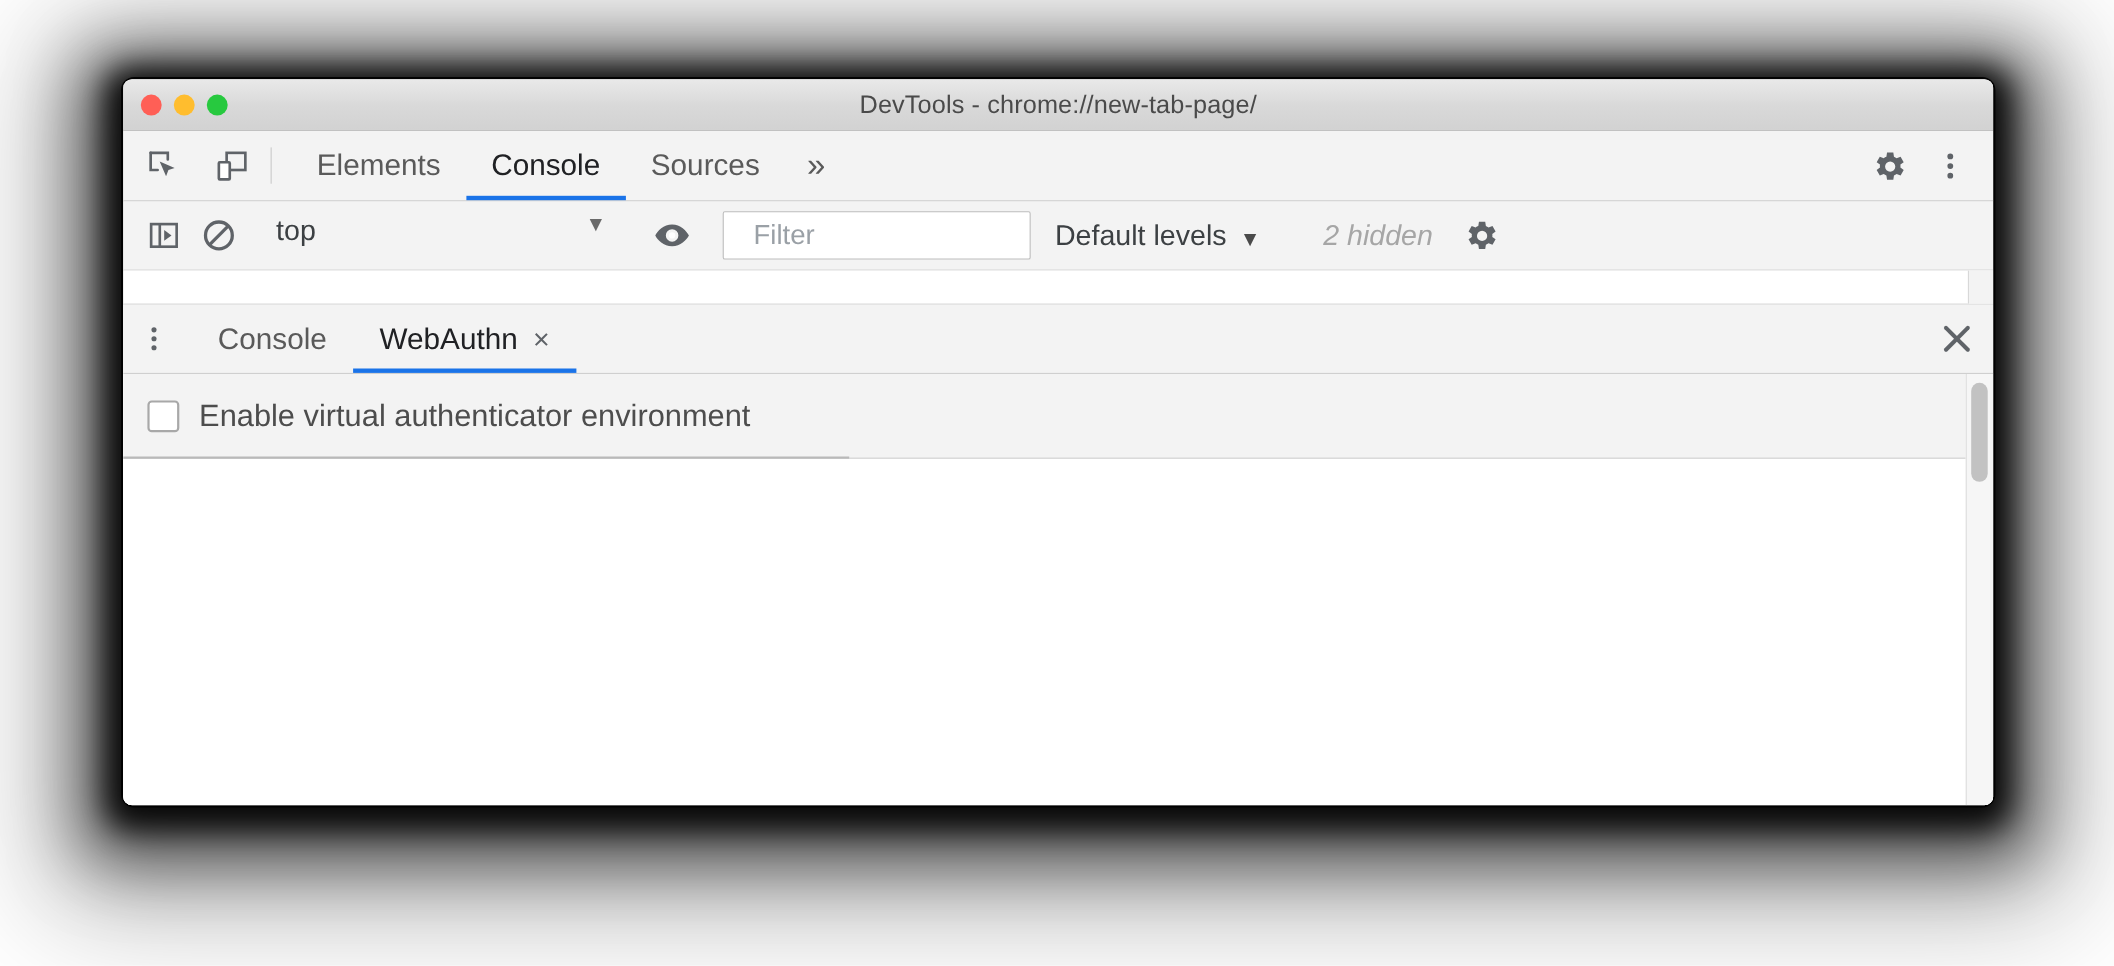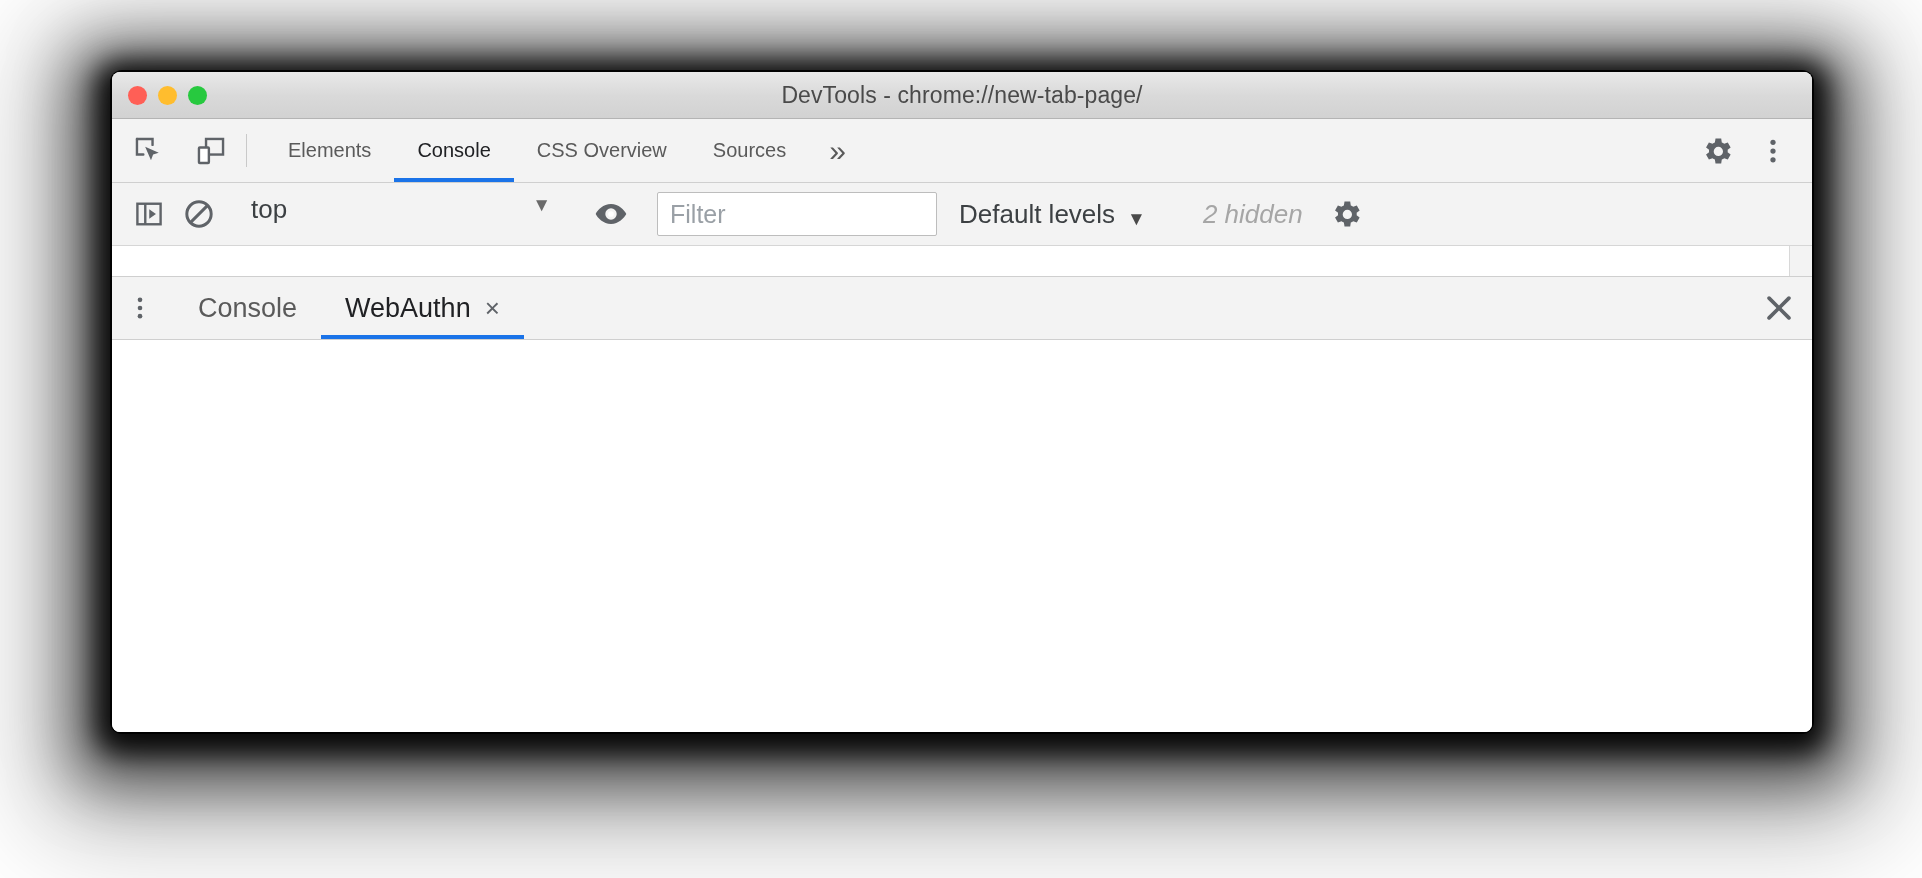--- a/index.html
+++ b/index.html
@@ -117,21 +117,21 @@
   }
   .tabs {
     display: flex;
     align-items: stretch;
     margin-left: 8px;
   }
   .tab {
     display: flex;
     align-items: center;
     padding: 0 23px;
-    font-size: 20px;
+    font-size: 27px;
     color: #5a5a5a;
     position: relative;
     white-space: nowrap;
   }
   .tab.active { color: #202124; }
   .tab.active::after {
     content: "";
     position: absolute;
     left: 0; right: 0; bottom: 0;
     height: 4px;
@@ -176,21 +176,21 @@
   }
   .filter-input {
     width: 280px;
     height: 44px;
     background: #ffffff;
     border: 1px solid #bdbdbd;
     border-radius: 2px;
     font-size: 25px;
     color: #9aa0a6;
     font-family: "Liberation Sans", sans-serif;
-    padding: 0 12px;
+    padding: 0 27px;
     box-sizing: border-box;
     outline: none;
   }
   .filter-input::placeholder { color: #9aa0a6; }
   .levels {
     display: flex;
     align-items: flex-end;
     gap: 12px;
     font-size: 26px;
     color: #3c4043;
@@ -377,23 +377,20 @@
       <div class="vsep"></div>
 
       <div class="tabs">
         <div class="tab">
           <span>Elements</span>
         </div>
         <div class="tab active">
           <span>Console</span>
         </div>
         <div class="tab">
-          <span>CSS Overview</span>
-        </div>
-        <div class="tab">
           <span>Sources</span>
         </div>
         <div class="tab more">
           <span>»</span>
         </div>
       </div>
 
       <div class="tb-right">
         <div class="vsep" style="margin:15px 12px;"></div>
         <div class="icon-btn">
@@ -504,16 +501,31 @@
         <div class="drawer-close">
           <span>
             <svg width="34" height="34" viewBox="0 0 24 24">
               <line x1="5" y1="5" x2="19" y2="19" stroke="#5f6368" stroke-width="2.6" stroke-linecap="round"></line>
               <line x1="19" y1="5" x2="5" y2="19" stroke="#5f6368" stroke-width="2.6" stroke-linecap="round"></line>
             </svg>
           </span>
         </div>
       </div>
 
+      <div class="webauthn-pane">
+        <div class="wa-content">
+          <div class="wa-toolbar">
+            <label class="wa-check-row">
+              <span class="checkbox"></span>
+              <span class="wa-label">Enable virtual authenticator environment</span>
+            </label>
+          </div>
+          <div class="wa-body"></div>
+        </div>
+
+        <div class="wa-scroll">
+          <div class="wa-thumb"></div>
+        </div>
+      </div>
 
     </div>
   </div>
 </div>
 
 </body></html>

